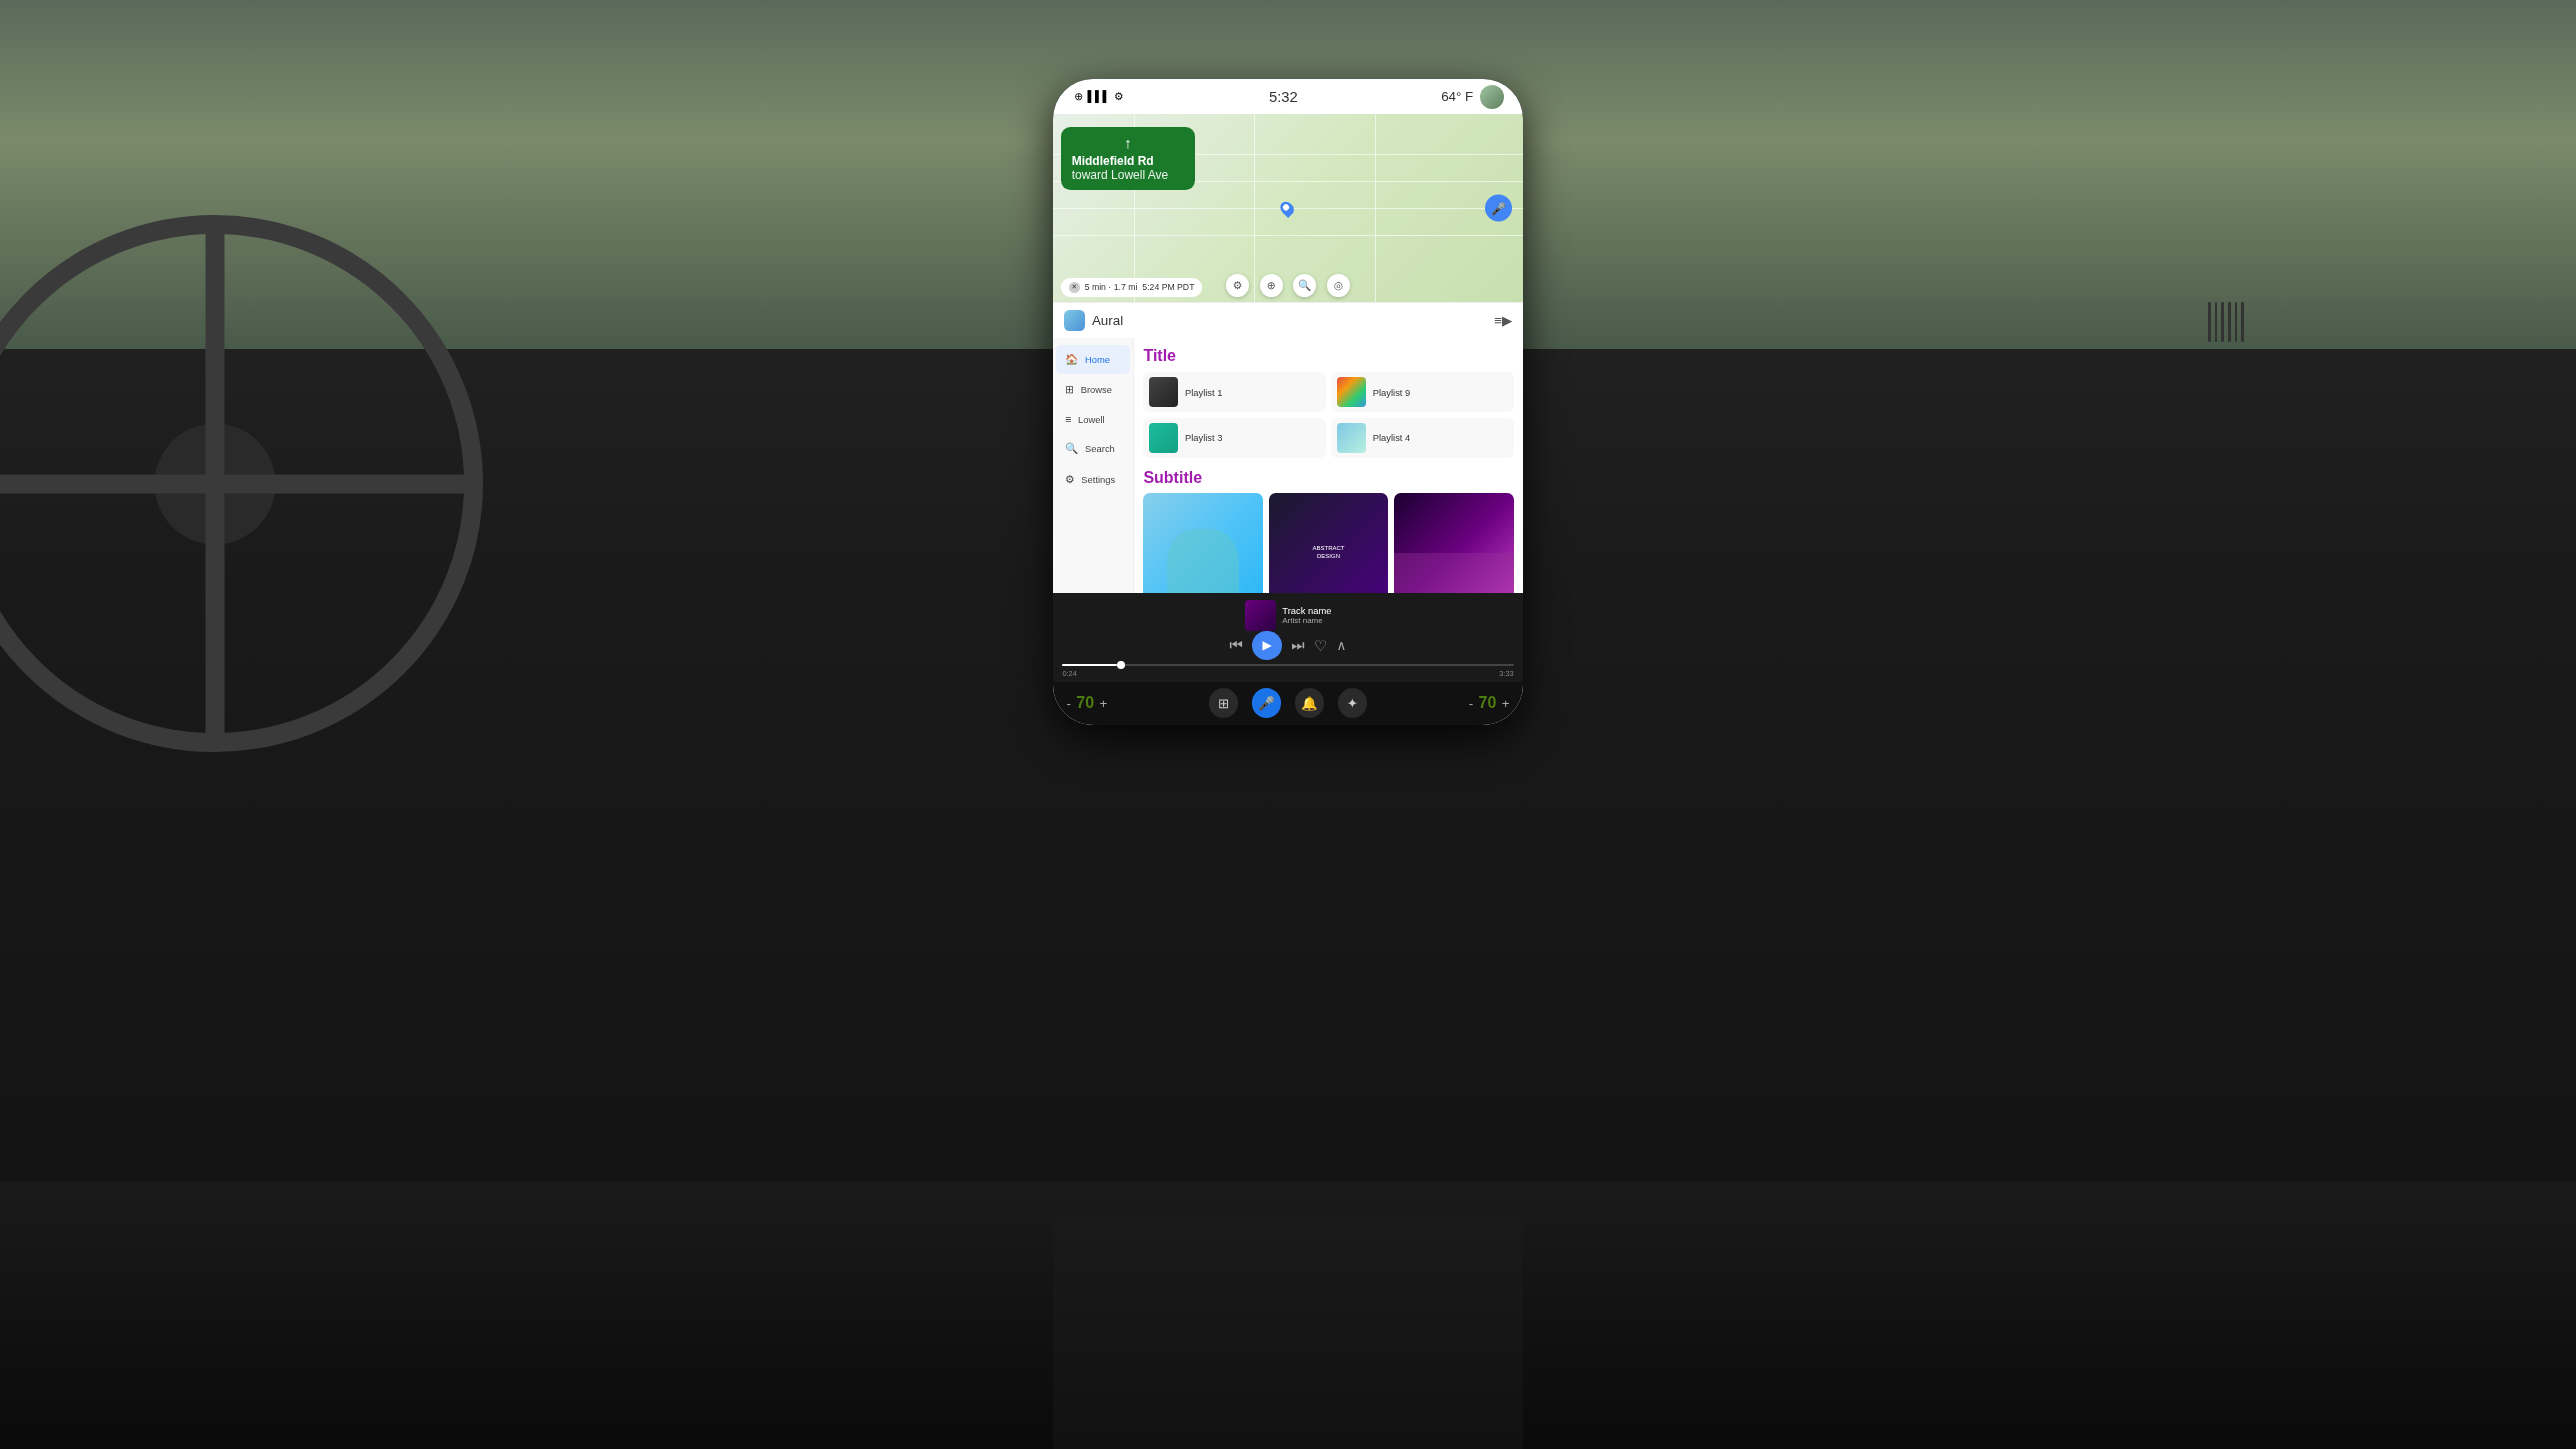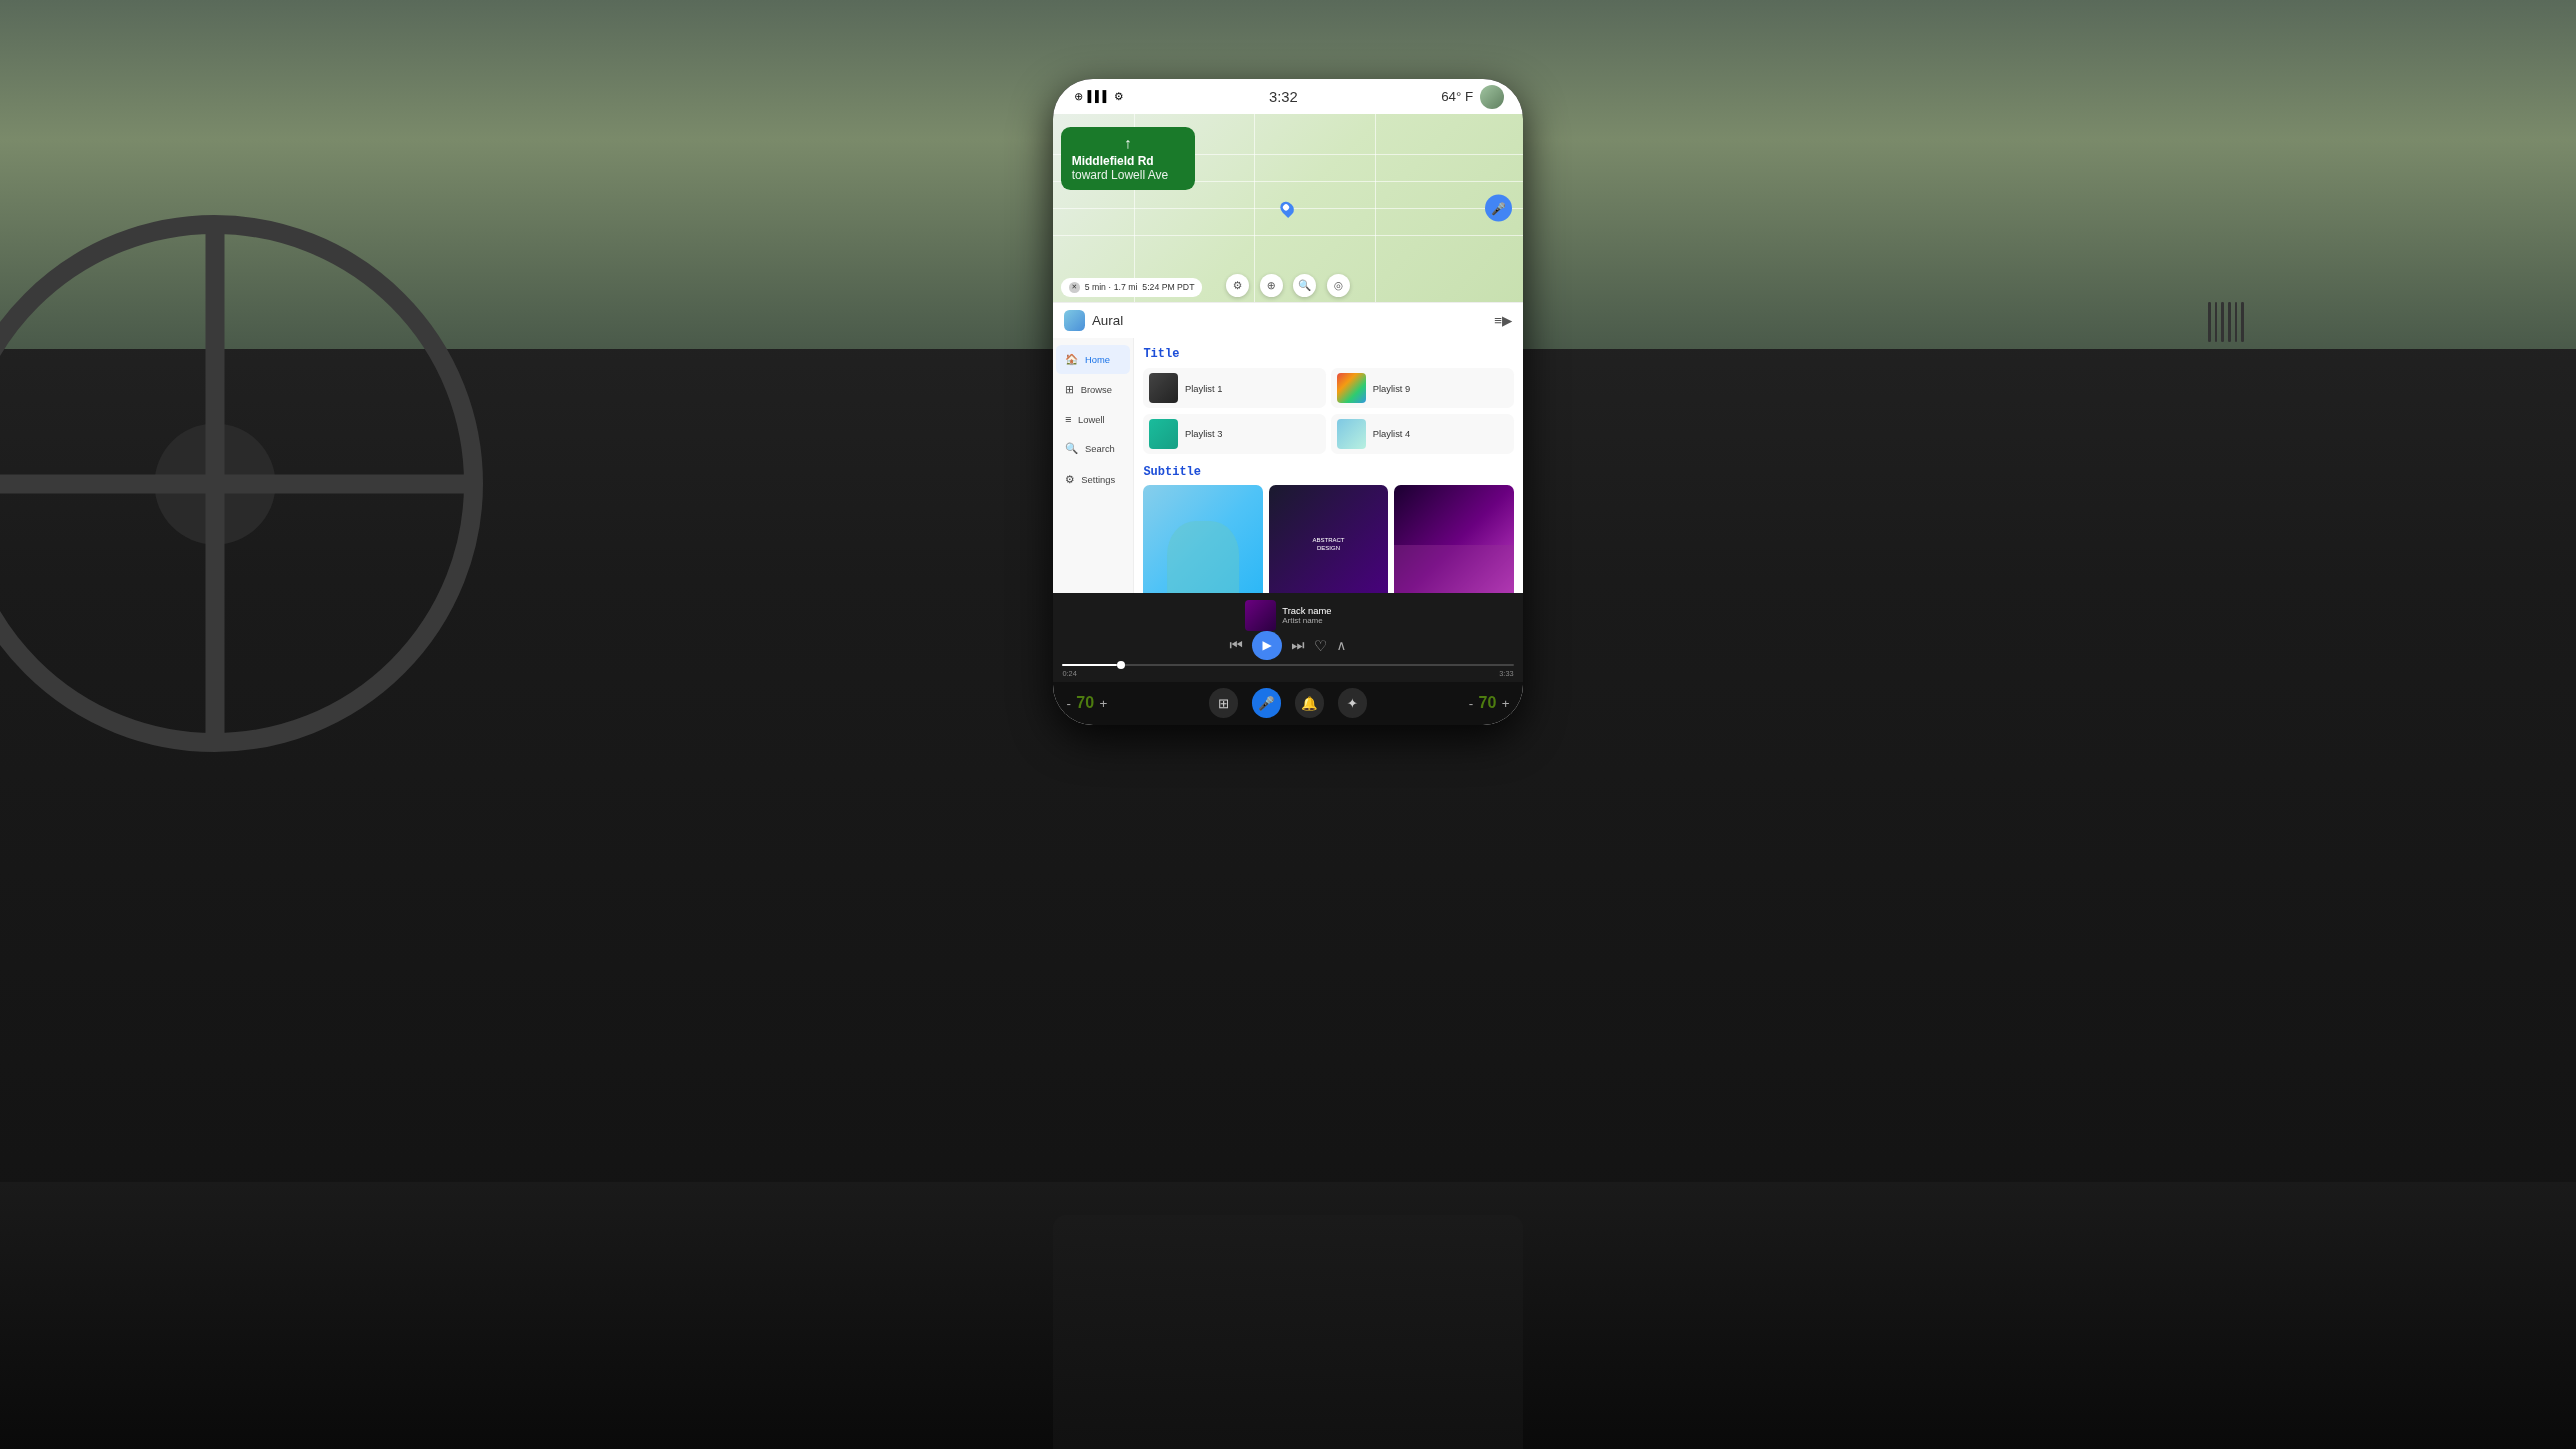--- a/index.html
+++ b/index.html
@@ -341,25 +341,24 @@
     }
 
     
     .main-content {
       flex: 1;
       overflow-y: auto;
       padding: 9.4px;
       background: #fff;
     }
     .section-title {
-      font-size: 12px;
+      font-size: 16px;
       font-weight: 600;
-      color: #1d4ed8;
+      color: #a21caf;
       margin-bottom: 6.7px;
-      font-family: Liberation Mono, monospace;
     }
     .playlist-grid {
       display: grid;
       grid-template-columns: 1fr 1fr;
       gap: 5.4px;
       margin-bottom: 10.7px;
     }
     .playlist-item {
       display: flex;
       align-items: center;
@@ -649,21 +648,21 @@
 
 <div class="phone-mount">
   <div class="phone-frame">
 
     <div class="status-bar">
       <div class="status-bar-left">
         <span class="status-icon">⊕</span>
         <span class="status-icon">▌▌▌</span>
         <span class="status-icon">⚙</span>
       </div>
-      <div class="status-bar-center">3:32</div>
+      <div class="status-bar-center">5:32</div>
       <div class="status-bar-right">
         <span>64° F</span>
         <div class="avatar-circle"></div>
       </div>
     </div>
 
     <div class="map-area">
 
       <div class="map-bg-detail" style="top:40px; left:0; right:0; height:1.3px;"></div>
       <div class="map-bg-detail" style="top:67px; left:0; right:0; height:1.3px;"></div>

